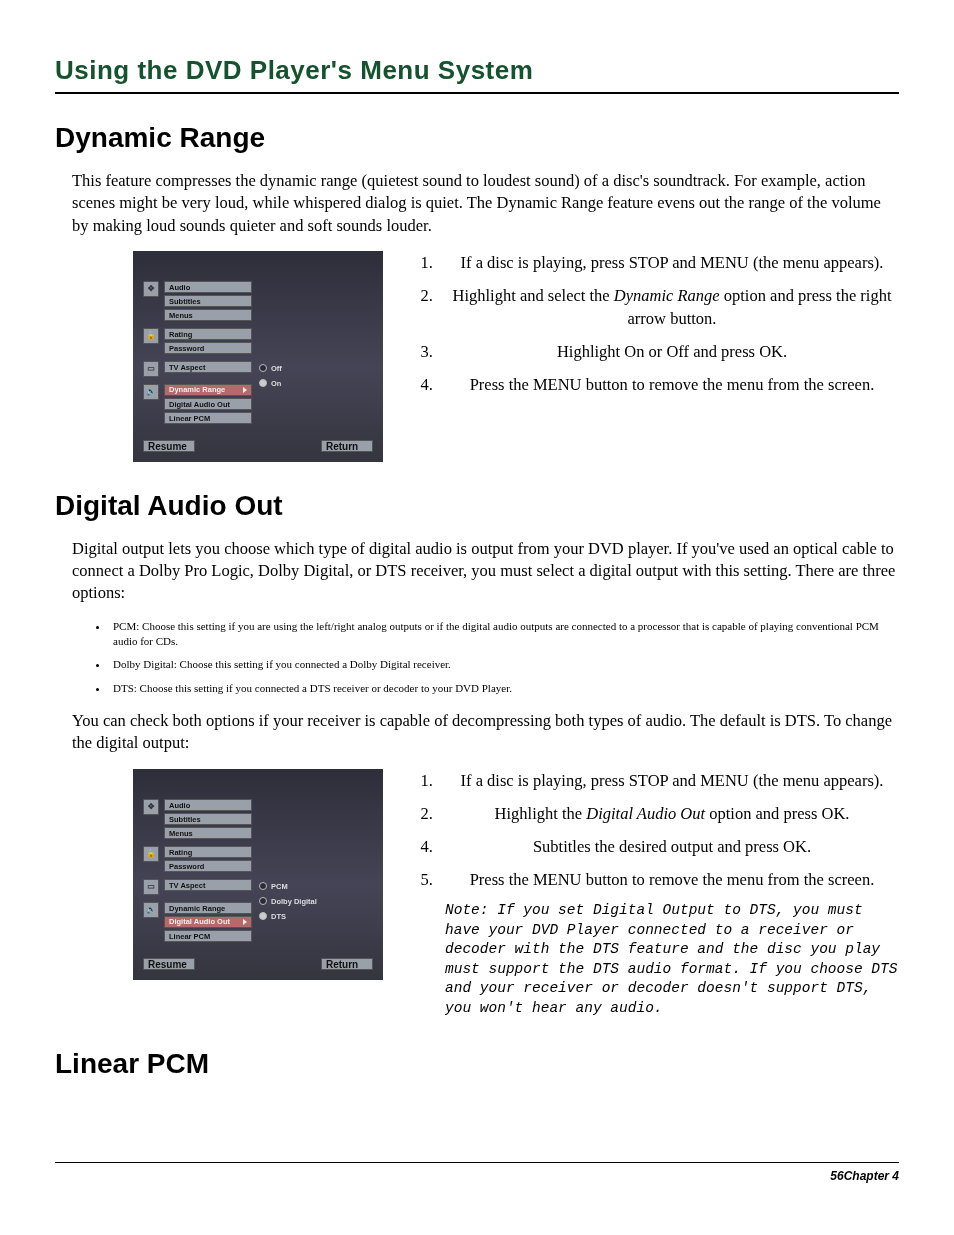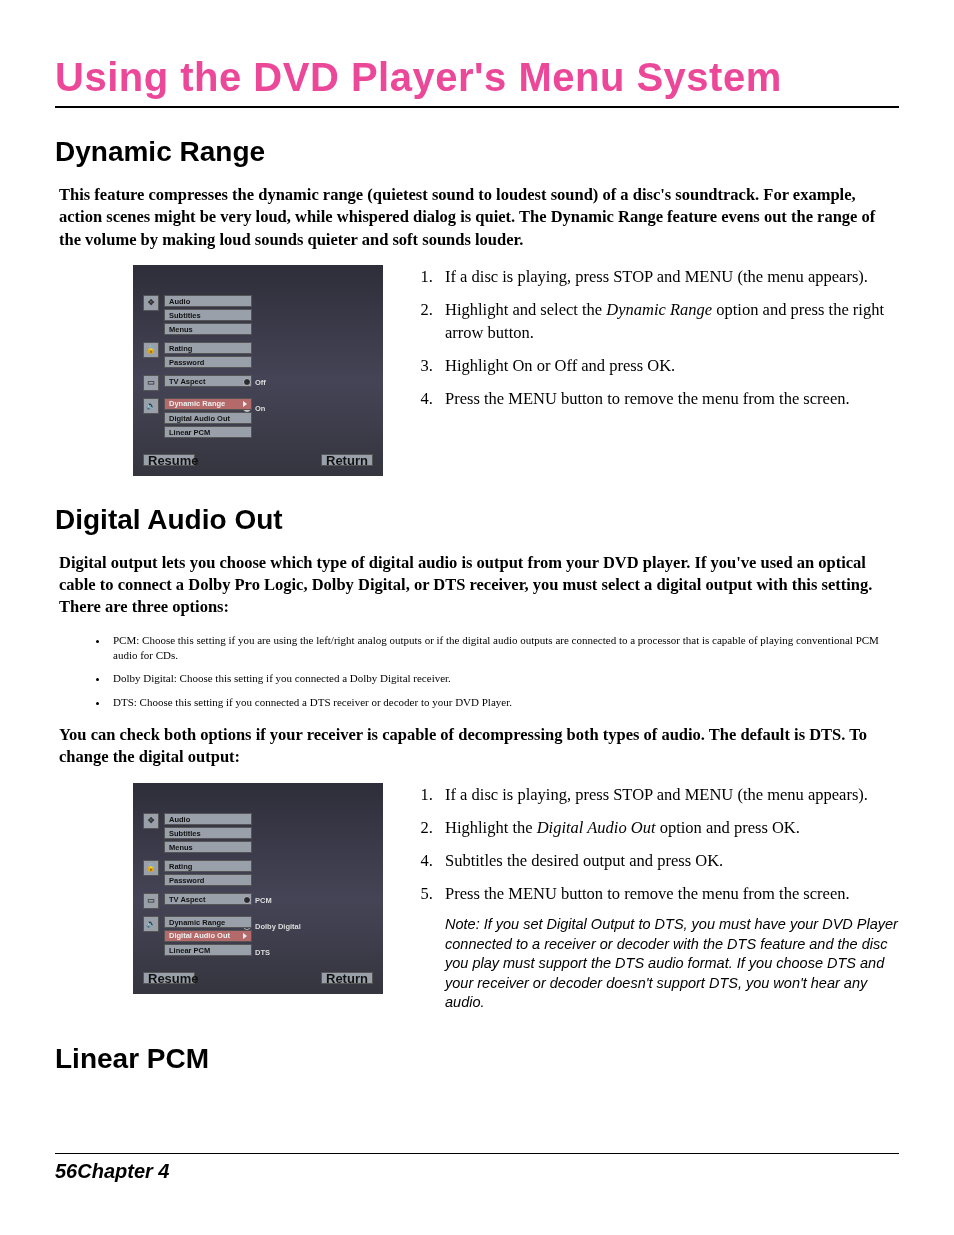--- a/index.html
+++ b/index.html
@@ -13,41 +13,40 @@
   .page {
     width: 954px;
     height: 1235px;
     box-sizing: border-box;
     padding: 55px 55px 40px 55px;
     position: relative;
   }
   .running-head {
     font-family: "Arial Black", "Helvetica Neue", Arial, sans-serif;
     font-weight: 900;
-    font-size: 40px;
-    color: #ec4899;
+    font-size: 26px;
+    color: #14532d;
     letter-spacing: 0.5px;
     margin: 0 0 6px 0;
   }
   .rule {
     border: none;
     border-top: 2px solid #000;
     margin: 0 0 28px 0;
   }
   h2.section {
     font-family: "Myriad Pro", "Segoe UI", "Helvetica Neue", Arial, sans-serif;
     font-weight: 700;
     font-size: 28px;
     margin: 0 0 16px 0;
   }
   p.body {
     font-size: 16.5px;
     line-height: 1.35;
-    margin: 0 0 14px 4px;
-    font-weight: bold;
+    margin: 0 0 14px 17px;
   }
   .row {
     display: flex;
     align-items: flex-start;
     gap: 24px;
     margin: 10px 0 28px 0;
   }
   .figure {
     flex: 0 0 auto;
     width: 250px;
@@ -58,57 +57,58 @@
   }
   ol.steps {
     font-size: 16.5px;
     line-height: 1.4;
     padding-left: 30px;
     margin: 0;
   }
   ol.steps li {
     padding-left: 8px;
     margin-bottom: 10px;
+    text-align: center;
   }
   ul.bullets {
     font-size: 11px;
     line-height: 1.4;
     padding-left: 54px;
     margin: 0 0 14px 0;
   }
   ul.bullets li {
     padding-left: 4px;
     margin-bottom: 8px;
   }
   .note {
-    font-family: Liberation Sans, sans-serif;
+    font-family: Liberation Mono, monospace;
     font-style: italic;
     font-size: 14.5px;
     line-height: 1.35;
     margin: 10px 0 0 38px;
   }
   em.ital { font-style: italic; }
   .footer {
     position: absolute;
     left: 55px;
     right: 55px;
     bottom: 52px;
   }
   .footer-rule {
     border: none;
     border-top: 1.5px solid #000;
     margin: 0 0 6px 0;
   }
   .footer-row {
     display: flex;
-    justify-content: flex-start;
+    justify-content: flex-end;
     font-family: "Myriad Pro", "Segoe UI", "Helvetica Neue", Arial, sans-serif;
     font-weight: 700;
     font-style: italic;
-    font-size: 20px;
+    font-size: 12px;
   }
 
   
   .dvd {
     width: 250px;
     background: #3a3a4a;
     background: linear-gradient(180deg, #2e2e3a 0%, #444456 55%, #35353f 100%);
     padding: 12px 10px 10px 10px;
     box-sizing: border-box;
     font-family: Arial, sans-serif;
@@ -151,25 +151,25 @@
   }
   .dvd-pill.highlight {
     background: #b46a6a;
     color: #eee;
     display: flex;
     justify-content: space-between;
     align-items: center;
   }
   .dvd-sub {
     position: absolute;
-    left: 100px;
+    left: 116px;
     top: 0;
     display: flex;
     flex-direction: column;
-    gap: 15px;
+    gap: 4px;
     color: #ddd;
     font-weight: bold;
   }
   .dvd-sub .opt {
     display: flex;
     align-items: center;
     gap: 4px;
     height: 11px;
   }
   .dvd-sub .radio {
@@ -183,21 +183,21 @@
     margin-top: 16px;
   }
   .dvd-btn {
     width: 52px;
     height: 12px;
     line-height: 12px;
     padding: 0 4px;
     background: #9aa0aa;
     border: 1px solid #555;
     box-sizing: border-box;
-    font-size: 13px;
+    font-size: 10px;
   }
   .tri {
     width: 0; height: 0;
     border-top: 3px solid transparent;
     border-bottom: 3px solid transparent;
     border-left: 4px solid #eee;
   }
 </style>
 </head>
 <body>

